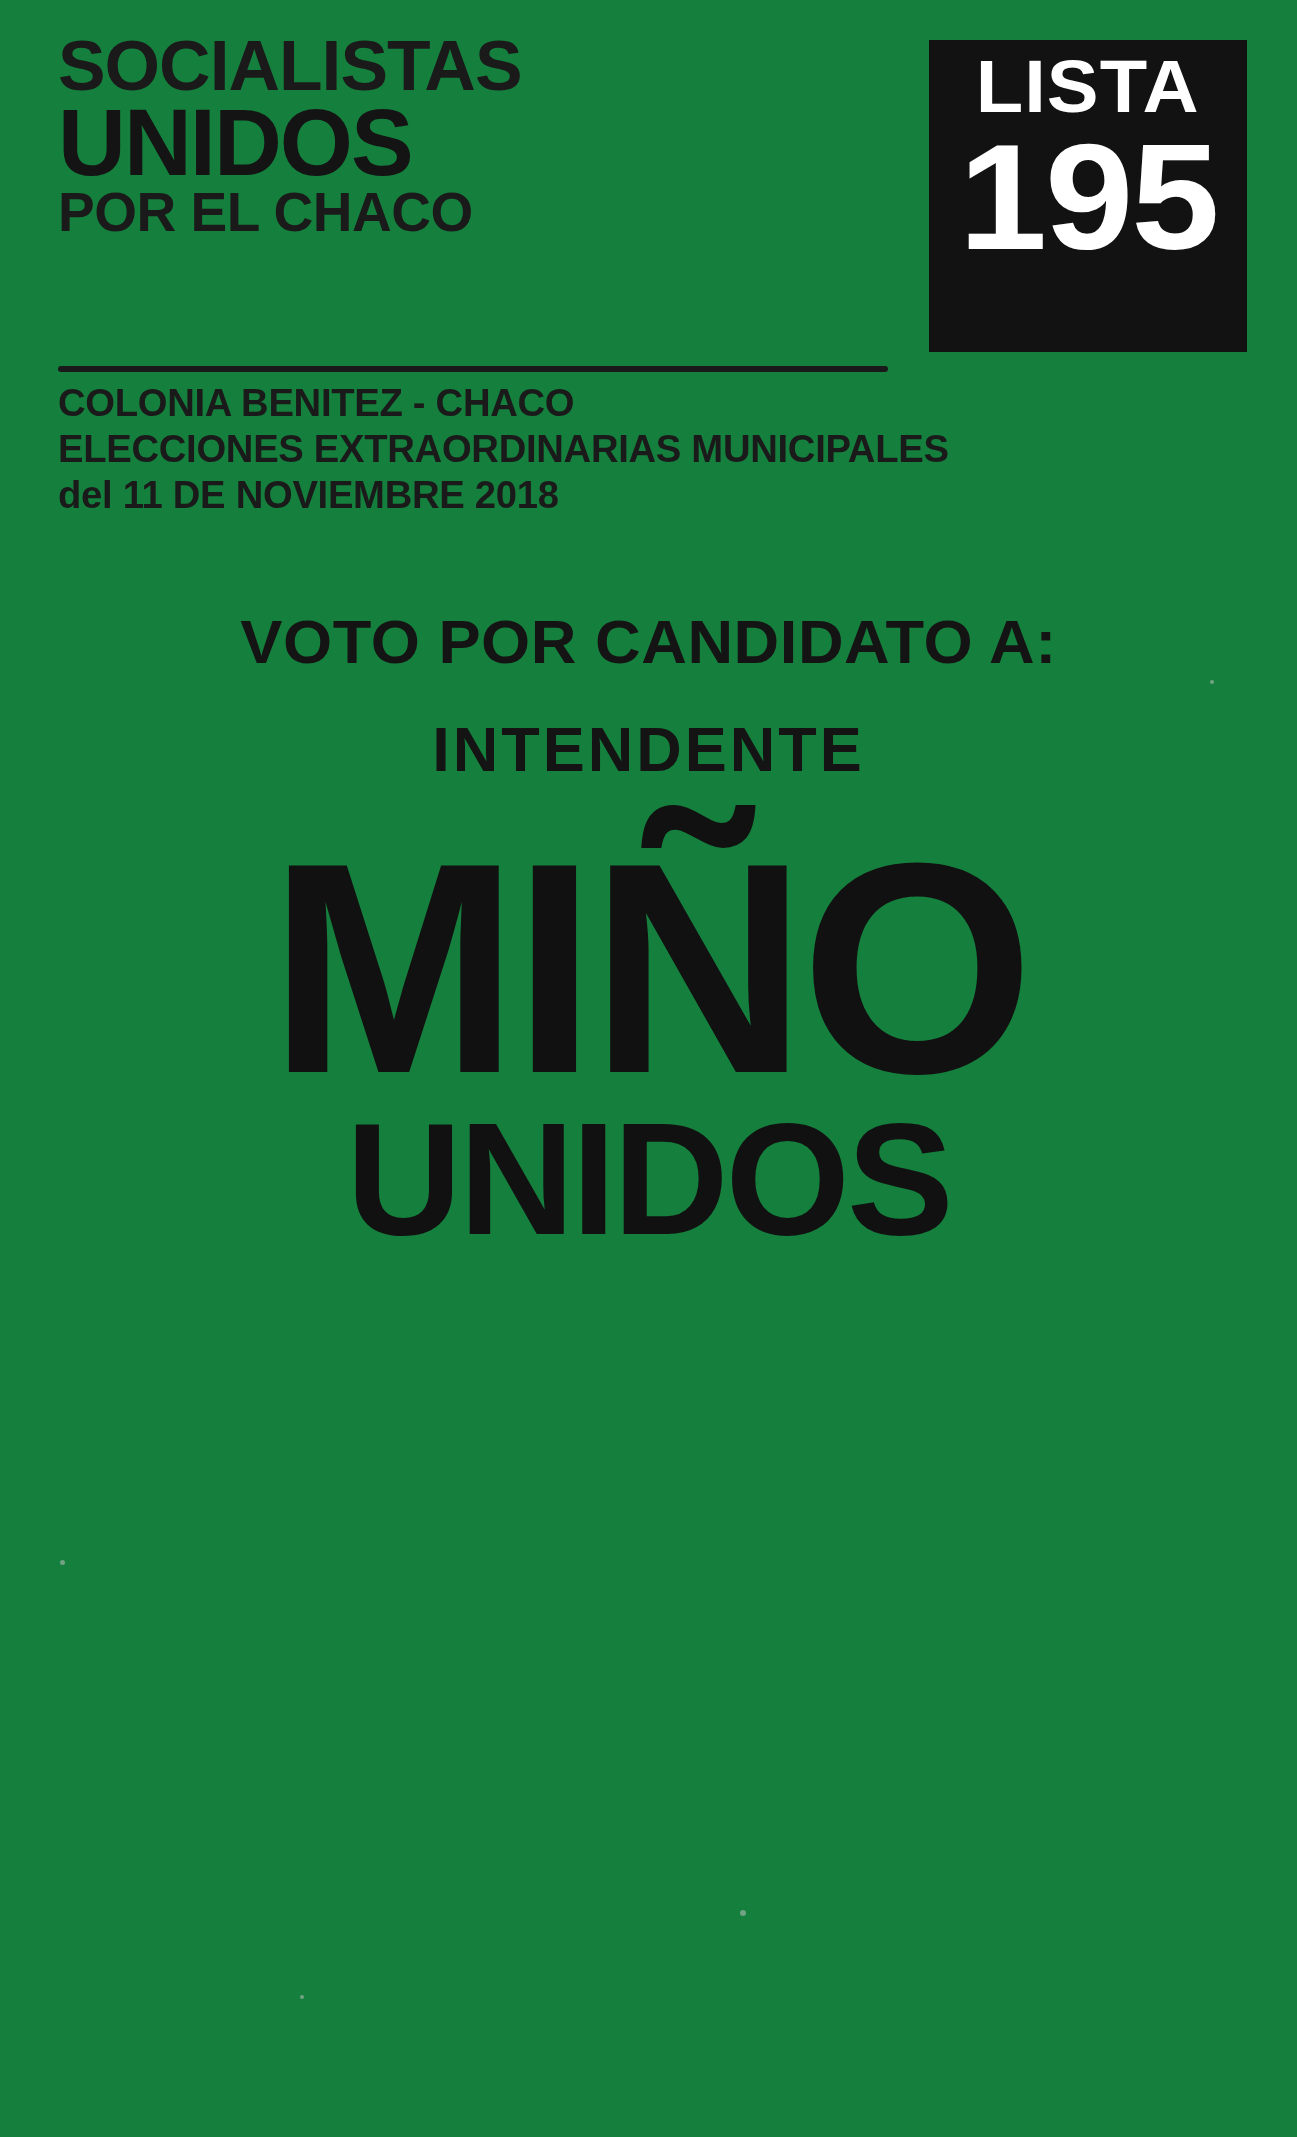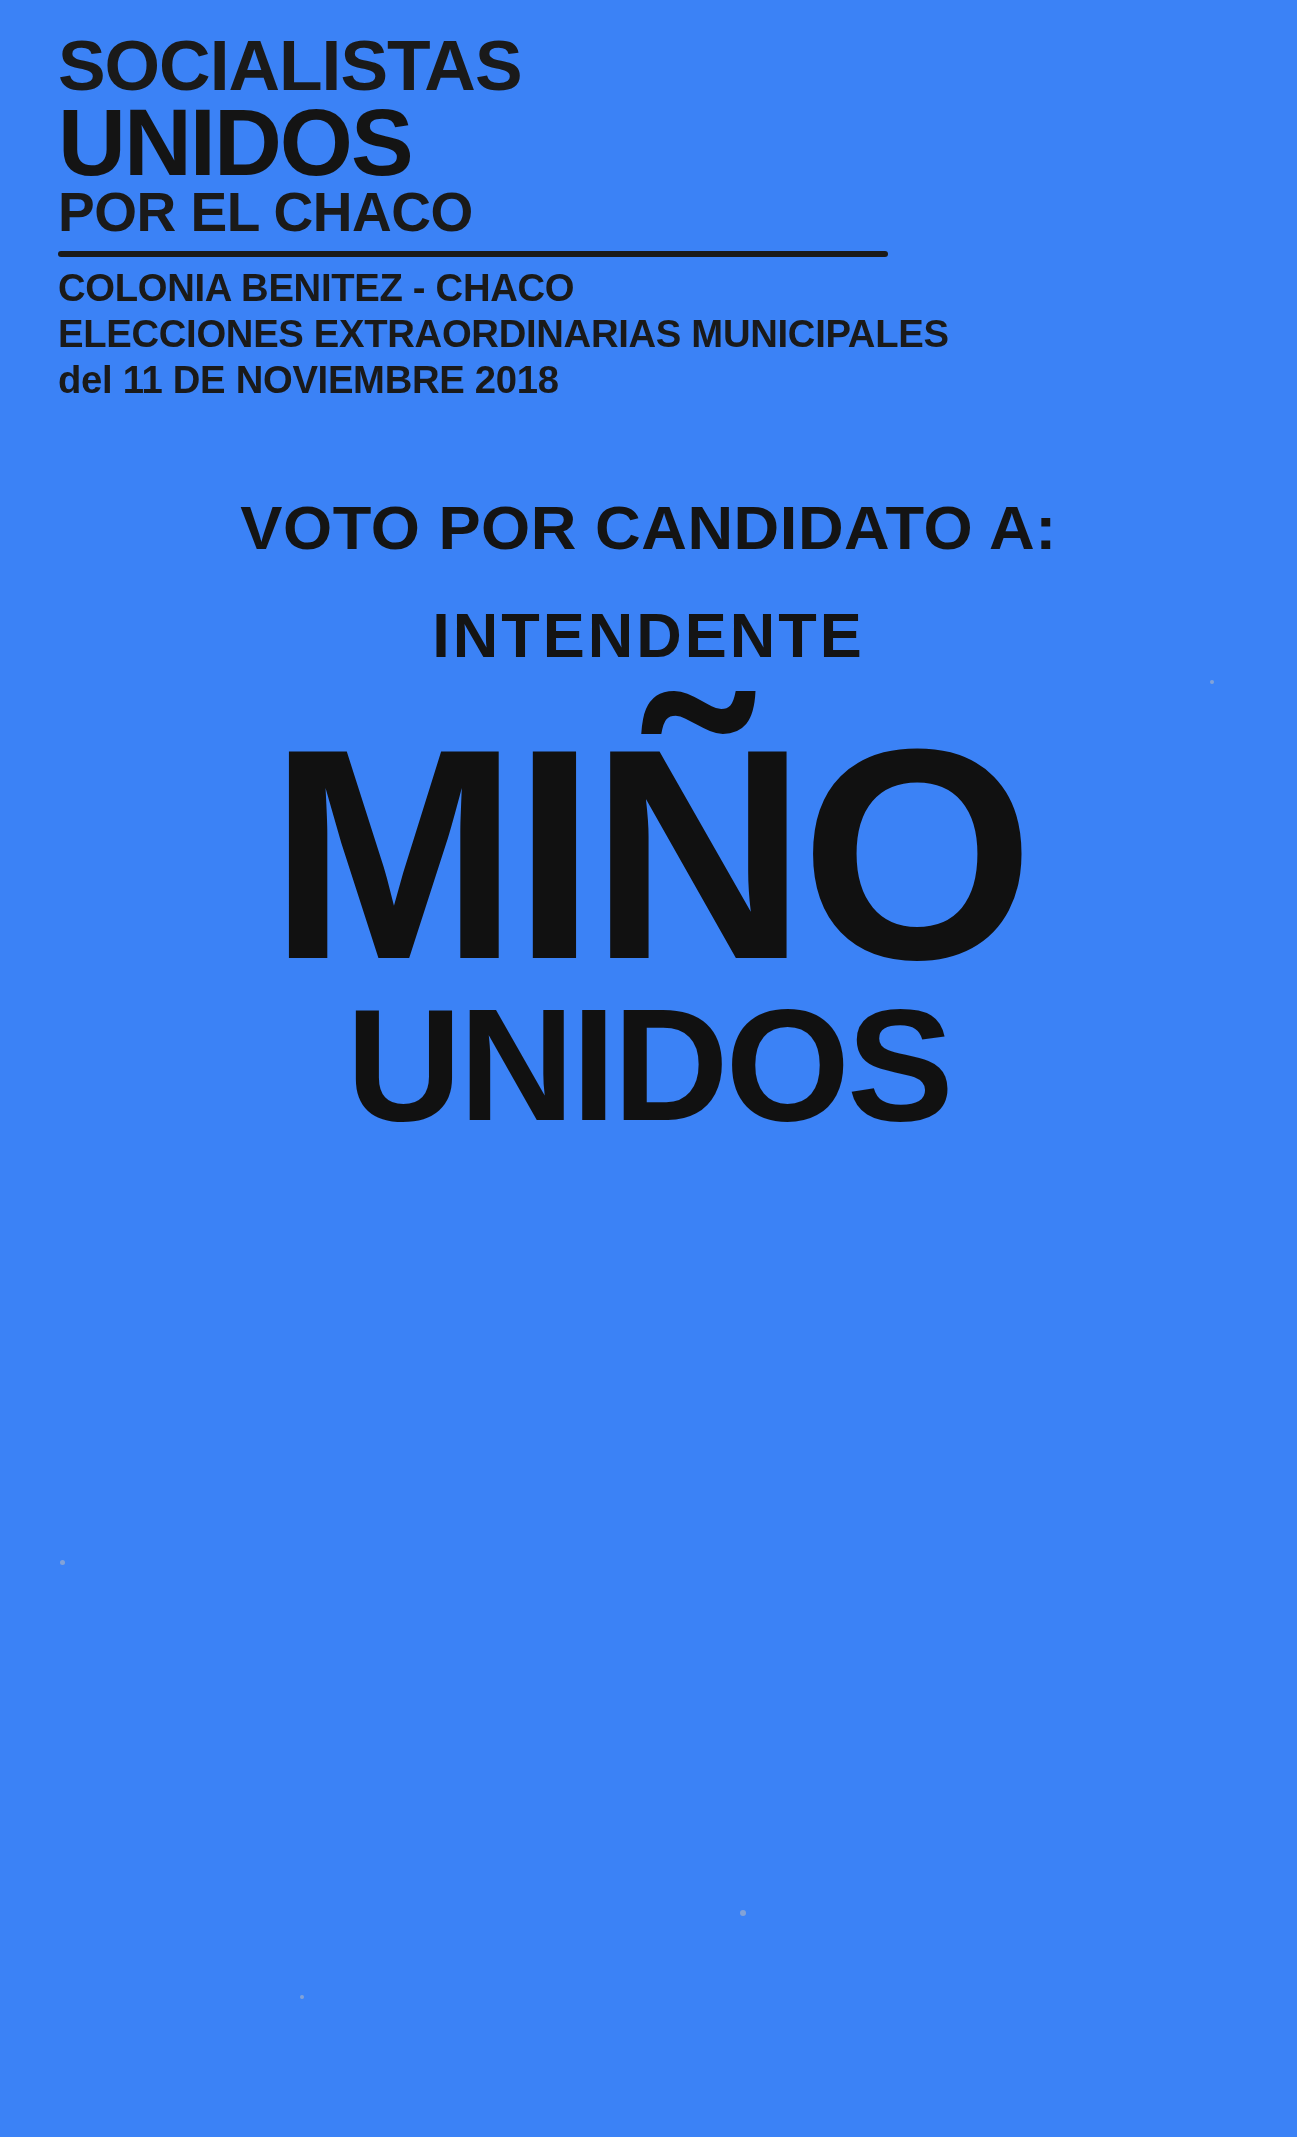--- a/index.html
+++ b/index.html
@@ -13,21 +13,21 @@
     font-family: "Liberation Sans", sans-serif;
     color: #111111;
     overflow: hidden;
     position: relative;
   }
 
   .ballot {
     position: relative;
     width: 1297px;
     height: 2137px;
-    background: #3b82f6;
+    background: #15803d;
     box-sizing: border-box;
     padding: 0;
   }
 
   
   .header {
     position: relative;
     padding: 34px 40px 0 58px;
     display: flex;
     align-items: flex-start;
@@ -183,20 +183,24 @@
 <div class="ballot">
 
   <div class="header">
 
     <div class="party-block">
       <div class="party-line1">SOCIALISTAS</div>
       <div class="party-line2">UNIDOS</div>
       <div class="party-line3">POR EL CHACO</div>
     </div>
 
+    <div class="list-box">
+      <div class="list-word">LISTA</div>
+      <div class="list-number">195</div>
+    </div>
 
   </div>
 
   <div class="rule-wrap">
     <div class="rule"></div>
   </div>
 
   <div class="meta">
     <div>COLONIA BENITEZ - CHACO</div>
     <div>ELECCIONES EXTRAORDINARIAS MUNICIPALES</div>

